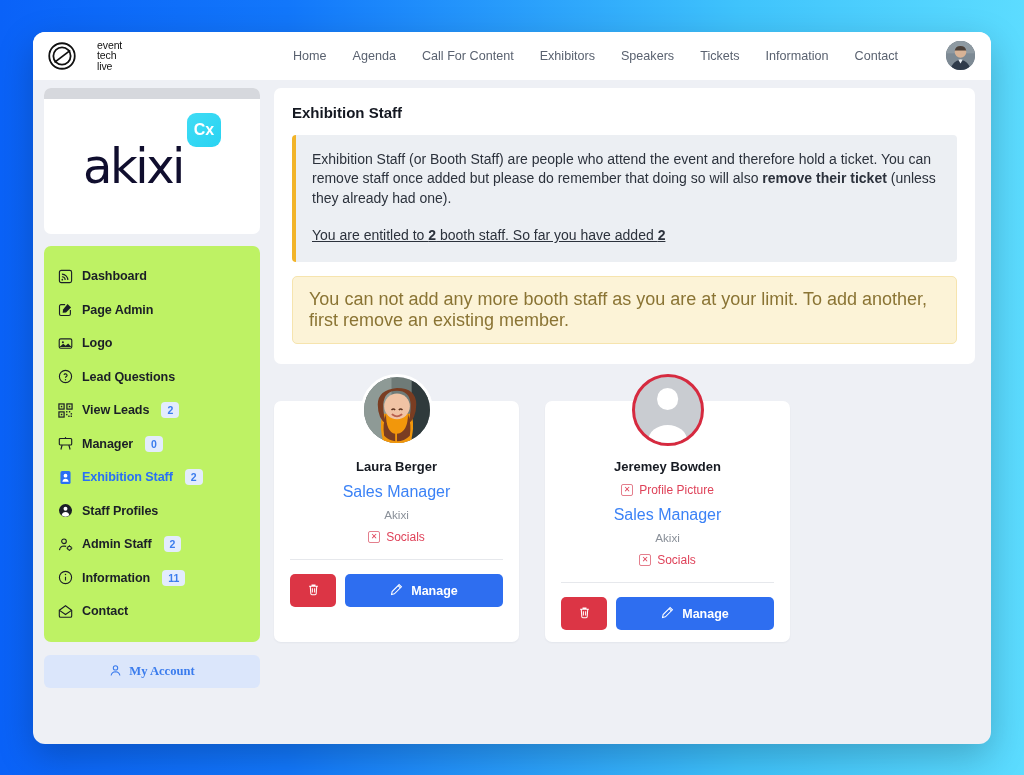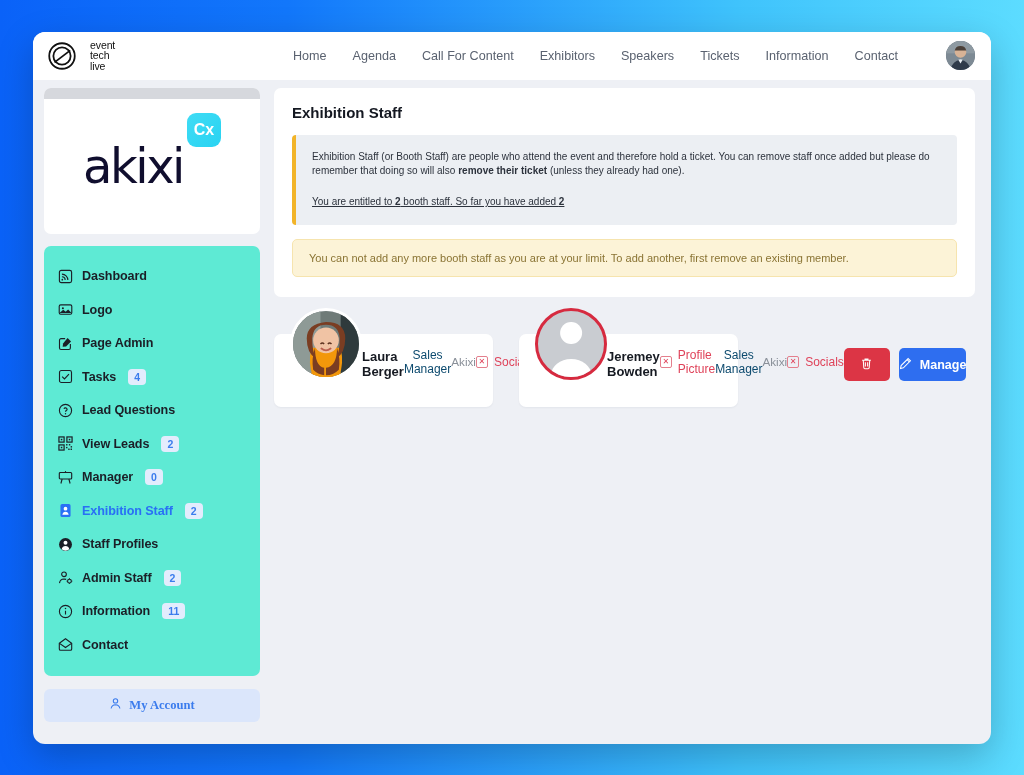--- a/index.html
+++ b/index.html
@@ -24,21 +24,21 @@
     display: flex; flex-direction: column;
   }
 
   
   .topnav {
     height: 48px; flex: 0 0 48px;
     background: #ffffff;
     display: flex; align-items: center;
     padding: 0 16px 0 10px;
   }
-  .brand { display: flex; align-items: center; gap: 13px; padding-left: 4px; }
+  .brand { display: flex; align-items: center; gap: 20px; padding-left: 4px; }
   .brand-mark { width: 30px; height: 30px; }
   .brand-text {
     font-size: 10.5px; line-height: 10.5px; color: #111;
     font-weight: 400; letter-spacing: -.1px;
   }
   .brand-text span { display: block; }
   .nav-links {
     margin-left: auto; display: flex; align-items: center; gap: 26px;
   }
   .nav-link {
@@ -75,21 +75,21 @@
   }
   .logo-badge {
     width: 34px; height: 34px; border-radius: 9px;
     background: linear-gradient(135deg,#3fdcf5,#29d3f2);
     color: #fff; font-size: 16px; font-weight: 600;
     display: flex; align-items: center; justify-content: center;
     align-self: flex-start; margin-top: 14px;
   }
 
   .menu-card {
-    background: #5eead4; border-radius: 7px;
+    background: #bef264; border-radius: 7px;
     margin-top: 12px; padding: 14px 0 14px 0;
   }
   .menu-item {
     display: flex; align-items: center; gap: 9px;
     padding: 0 14px; height: 33.5px; cursor: pointer;
     color: #1b1f27;
   }
   .menu-item .ico {
     width: 15px; height: 15px; flex: 0 0 15px;
     display: flex; align-items: center; justify-content: center;
@@ -126,40 +126,40 @@
   }
   .page-title {
     font-size: 15px; font-weight: 700; color: #141821;
     margin-bottom: 14px;
   }
   .infobox {
     background: #eceff3; border-left: 4px solid #f2b429;
     border-radius: 4px; padding: 15px 17px 16px 16px;
   }
   .infobox p {
-    font-size: 10px; color: #2c323c; line-height: 1.42;
+    font-size: 14px; color: #2c323c; line-height: 1.42;
   }
   .infobox p + p { margin-top: 17px; text-decoration: underline; }
   .infobox b { font-weight: 700; }
   .warnbox {
     margin-top: 14px;
     background: #fcf3d7; border: 1px solid #f6e4ae;
     border-radius: 5px; padding: 12px 16px;
-    font-size: 11px; color: #8a7434;
+    font-size: 18px; color: #8a7434;
   }
 
   .cards {
     display: flex; gap: 26px;
     padding: 37px 0 0 0;
   }
   .staff-card {
-    width: 219px; background: #fff;
-    border-radius: 7px; padding: 0 16px 26px 16px;
+    width: 245px; background: #fff;
+    border-radius: 7px; padding: 0 16px 12px 16px;
     position: relative;
-    display: flex; flex-direction: row; align-items: center;
+    display: flex; flex-direction: column; align-items: center;
     box-shadow: 0 1px 2px rgba(20,30,50,.05);
   }
   .avatar-wrap {
     margin-top: -27px; width: 72px; height: 72px; position: relative;
   }
   .avatar-circle {
     width: 72px; height: 72px; border-radius: 50%;
     overflow: hidden; border: 3px solid #fff; background: #c9ccd1;
     position: relative;
   }
@@ -171,21 +171,21 @@
   }
   .ph-body {
     position: absolute; left: 50%; bottom: -20%;
     transform: translateX(-50%);
     width: 60%; height: 48%; border-radius: 50% 50% 45% 45%; background: #fff;
   }
   .staff-name {
     margin-top: 13px; font-size: 13px; font-weight: 700; color: #161a22;
   }
   .staff-line {
-    margin-top: 9px; font-size: 12px; color: #0c4a6e; text-align: center;
+    margin-top: 9px; font-size: 16px; color: #3b82f6; text-align: center;
   }
   .staff-line.sub { margin-top: 7px; color: #8a9099; font-size: 11.7px; }
   .flag-line {
     margin-top: 9px; display: flex; align-items: center;
     justify-content: center; gap: 6px;
     font-size: 12px; color: #df4259;
   }
   .xbox {
     width: 12px; height: 12px; flex: 0 0 12px;
     border: 1px solid #e47f8d; border-radius: 2px;
@@ -280,48 +280,38 @@
                 <circle cx="4.6" cy="11.4" r=".9" fill="#1b1f27" stroke="none"></circle>
                 <path d="M4.2 8.3a3.4 3.4 0 0 1 3.4 3.4M4.2 5.4a6.3 6.3 0 0 1 6.3 6.3"></path>
               </svg>
             </span>
           <span class="menu-label">Dashboard</span>
         </div>
 
         <div class="menu-item">
           <span class="ico">
               <svg viewBox="0 0 16 16" fill="none" stroke="#1b1f27" stroke-width="1.2">
+                <path d="M13.2 8.6v4.2a1.6 1.6 0 0 1-1.6 1.6H3.2a1.6 1.6 0 0 1-1.6-1.6V4.4A1.6 1.6 0 0 1 3.2 2.8h4.4"></path>
+                <path d="M10.2 2.1 13.9 5.8 8.6 11.1 5 11.5l.4-3.6z" fill="#1b1f27" stroke="none"></path>
+              </svg>
+            </span>
+          <span class="menu-label">Page Admin</span>
+        </div>
+
+        <div class="menu-item">
+          <span class="ico">
+              <svg viewBox="0 0 16 16" fill="none" stroke="#1b1f27" stroke-width="1.2">
                 <rect x="1.3" y="3" width="13.4" height="10" rx="1.6"></rect>
                 <circle cx="5.2" cy="6.6" r="1.1" fill="#1b1f27" stroke="none"></circle>
                 <path d="M1.6 11.6 5.6 8.2l2.6 2.3 2.6-2.6 3.6 3.7" fill="#1b1f27" stroke="none"></path>
               </svg>
             </span>
           <span class="menu-label">Logo</span>
         </div>
 
-        <div class="menu-item">
-          <span class="ico">
-              <svg viewBox="0 0 16 16" fill="none" stroke="#1b1f27" stroke-width="1.2">
-                <path d="M13.2 8.6v4.2a1.6 1.6 0 0 1-1.6 1.6H3.2a1.6 1.6 0 0 1-1.6-1.6V4.4A1.6 1.6 0 0 1 3.2 2.8h4.4"></path>
-                <path d="M10.2 2.1 13.9 5.8 8.6 11.1 5 11.5l.4-3.6z" fill="#1b1f27" stroke="none"></path>
-              </svg>
-            </span>
-          <span class="menu-label">Page Admin</span>
-        </div>
-
-        <div class="menu-item">
-          <span class="ico">
-              <svg viewBox="0 0 16 16" fill="none" stroke="#1b1f27" stroke-width="1.2">
-                <rect x="1.6" y="1.6" width="12.8" height="12.8" rx="2"></rect>
-                <path d="M4.4 8.2 6.9 10.6 11.7 5.4"></path>
-              </svg>
-            </span>
-          <span class="menu-label">Tasks</span>
-          <span class="badge">4</span>
-        </div>
 
         <div class="menu-item">
           <span class="ico">
               <svg viewBox="0 0 16 16" fill="none" stroke="#1b1f27" stroke-width="1.2">
                 <circle cx="8" cy="8" r="6.5"></circle>
                 <path d="M6.3 6.2a1.8 1.8 0 0 1 3.4.6c0 1.2-1.7 1.3-1.7 2.5"></path>
                 <circle cx="8" cy="11.4" r=".75" fill="#1b1f27" stroke="none"></circle>
               </svg>
             </span>
           <span class="menu-label">Lead Questions</span>

